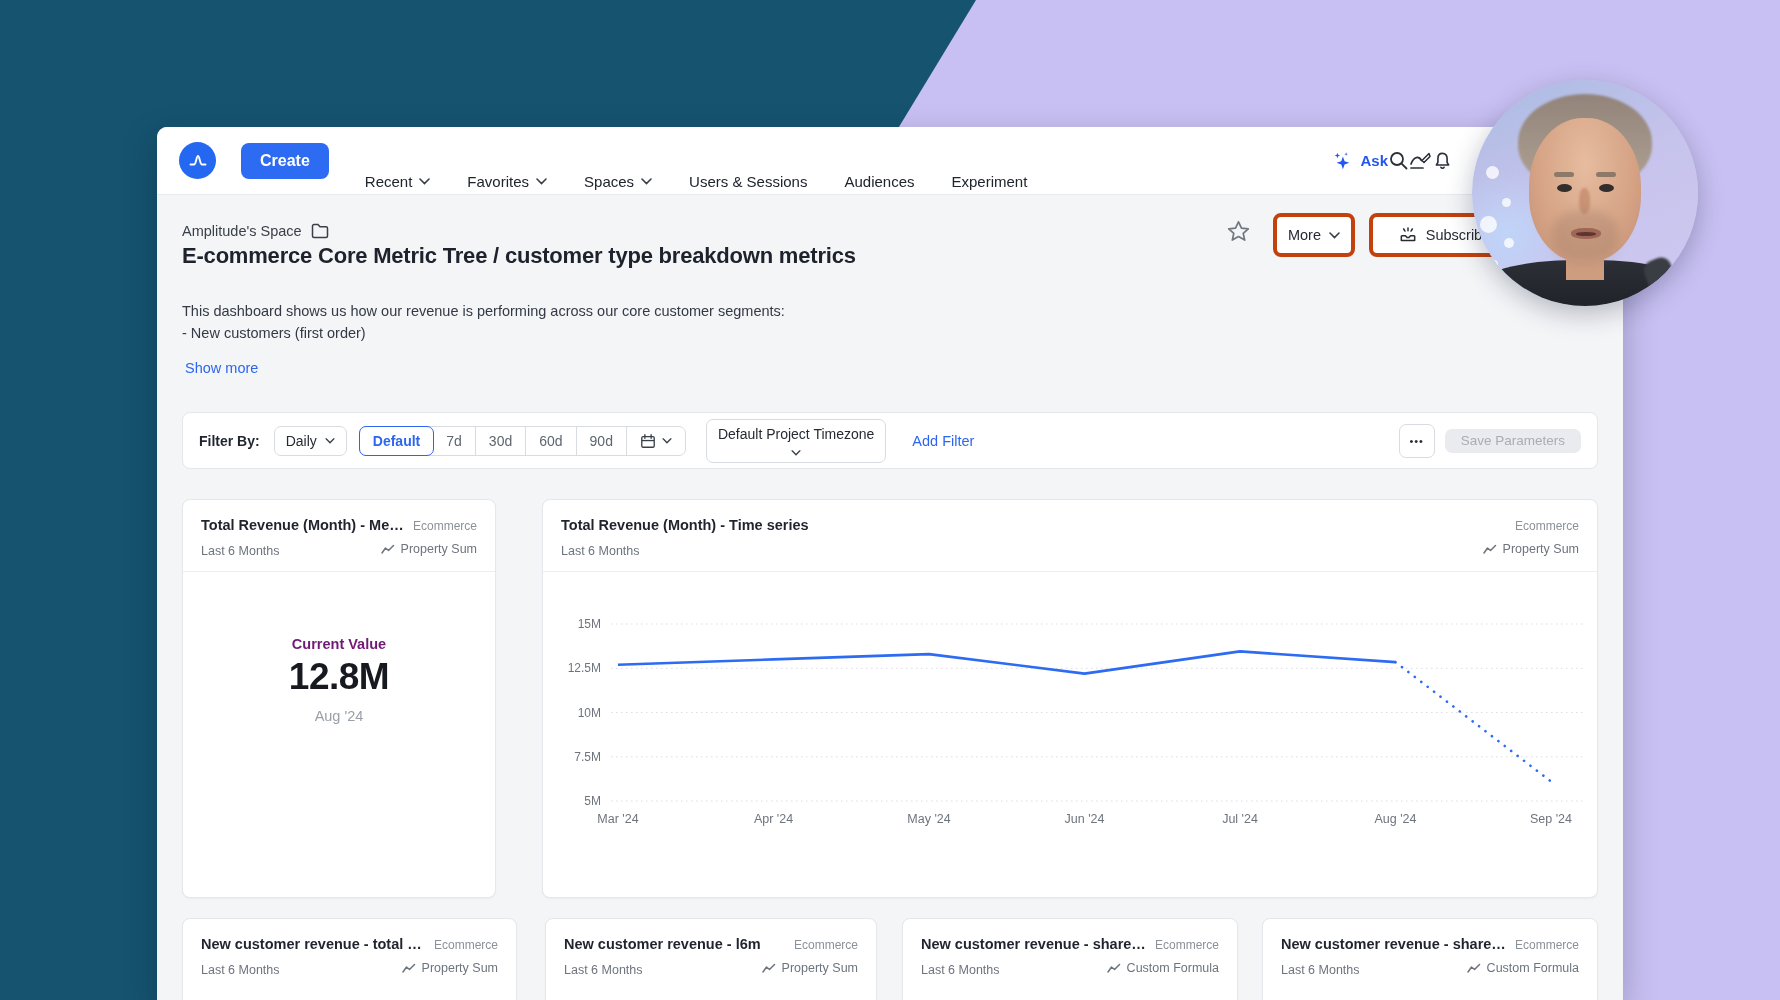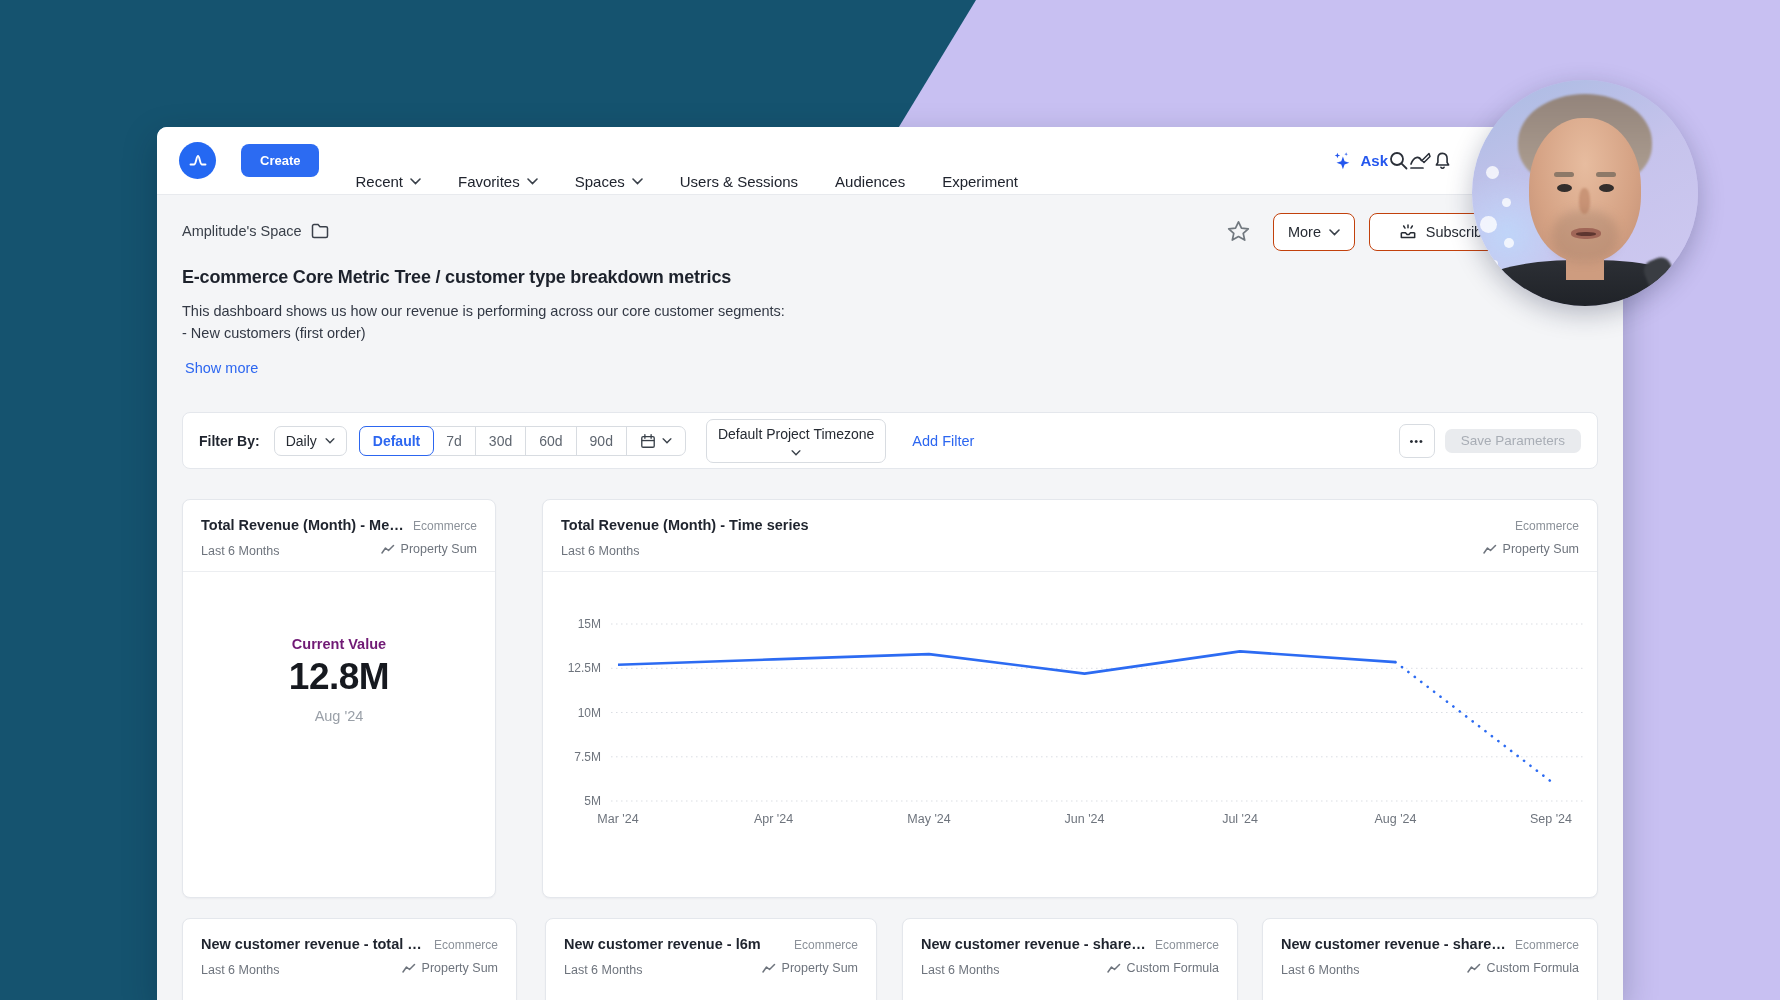--- a/index.html
+++ b/index.html
@@ -21,40 +21,40 @@
   }
   .nav {
     position:absolute; left:0; top:0; right:0; height:68px;
     background:#fff; border-bottom:1px solid #E8EAEE; border-radius:10px 10px 0 0;
     display:flex; align-items:center; padding:0 22px;
   }
   .logo { width:37px; height:37px; border-radius:50%; background:#2468F2;
     display:flex; align-items:center; justify-content:center; flex-shrink:0; cursor:pointer; }
   .btn-create {
     margin-left:25px; background:#2C6BF2; color:#fff; border:none; border-radius:8px;
-    font-size:13px; font-weight:600; padding:9px 19px; cursor:pointer;
+    font-size:16px; font-weight:600; padding:9px 19px; cursor:pointer;
     font-family:inherit;
   }
   .nav-items { display:flex; align-items:center; gap:37px; margin-left:36px;margin-top:41px; }
   .nav-item { display:flex; align-items:center; gap:7px; font-size:15px; color:#20242E; cursor:pointer; white-space:nowrap; }
   .nav-right { margin-left:auto; margin-right:148px; display:flex; align-items:center; }
   .ask { display:flex; align-items:center; gap:7px; color:#2457EE; font-size:15px; font-weight:600; cursor:pointer; }
   .icon-btn { display:flex; align-items:center; cursor:pointer; }
 
   
   .breadcrumb { position:absolute; left:25px; top:96px; display:flex; align-items:center; gap:9px;
     font-size:14.5px; color:#3A404A; cursor:pointer; }
-  .page-title { position:absolute; left:25px; top:140px; font-size:18px; font-weight:700; color:#1D222C; letter-spacing:-.2px; }
+  .page-title { position:absolute; left:25px; top:116px; font-size:22px; font-weight:700; color:#1D222C; letter-spacing:-.2px; }
   .desc1 { position:absolute; left:25px; top:176px; font-size:14.5px; color:#333945; }
   .desc2 { position:absolute; left:25px; top:198px; font-size:14.5px; color:#333945; }
   .show-more { position:absolute; left:28px; top:233px; font-size:14.5px; color:#2C66F0; cursor:pointer; }
 
   .star-btn { position:absolute; left:1070px; top:93px; cursor:pointer; }
   .btn-outline {
-    background:#fff; border:1px solid #c2410c; border-radius:8px; height:38px;
+    background:#fff; border:4px solid #c2410c; border-radius:8px; height:44px;
     display:flex; align-items:center; justify-content:center; gap:8px;
     font-size:14.5px; color:#262B33; cursor:pointer; font-family:inherit;
   }
   .btn-more { position:absolute; left:1116px; top:86px; width:82px; }
   .btn-subscribe { position:absolute; left:1212px; top:86px; width:150px; }
 
   
   .filter-bar {
     position:absolute; left:25px; top:285px; width:1416px; height:57px;
     background:#fff; border:1px solid #E4E7EC; border-radius:8px;

